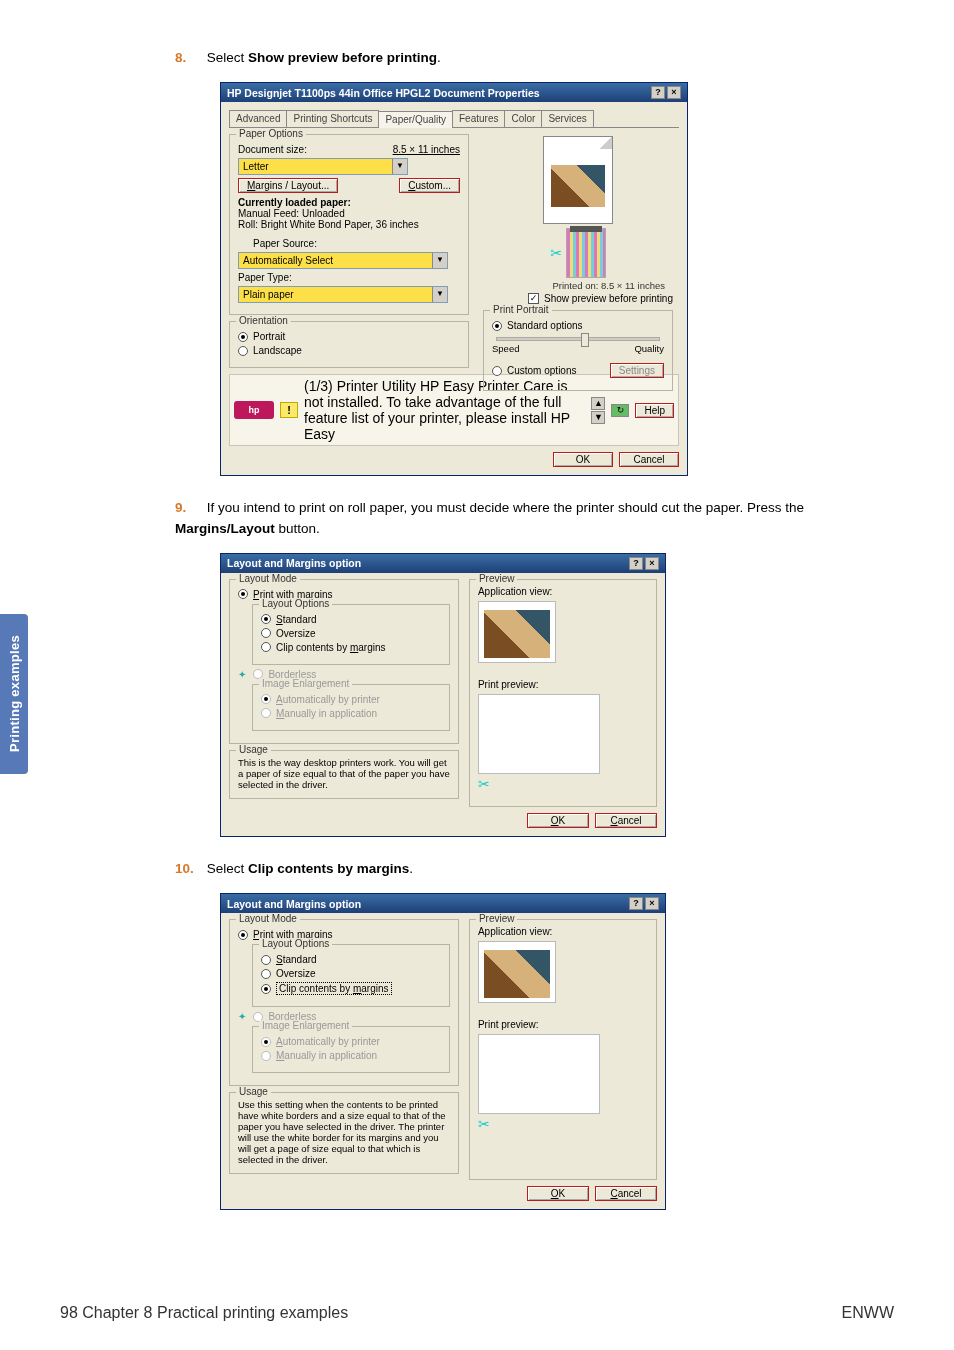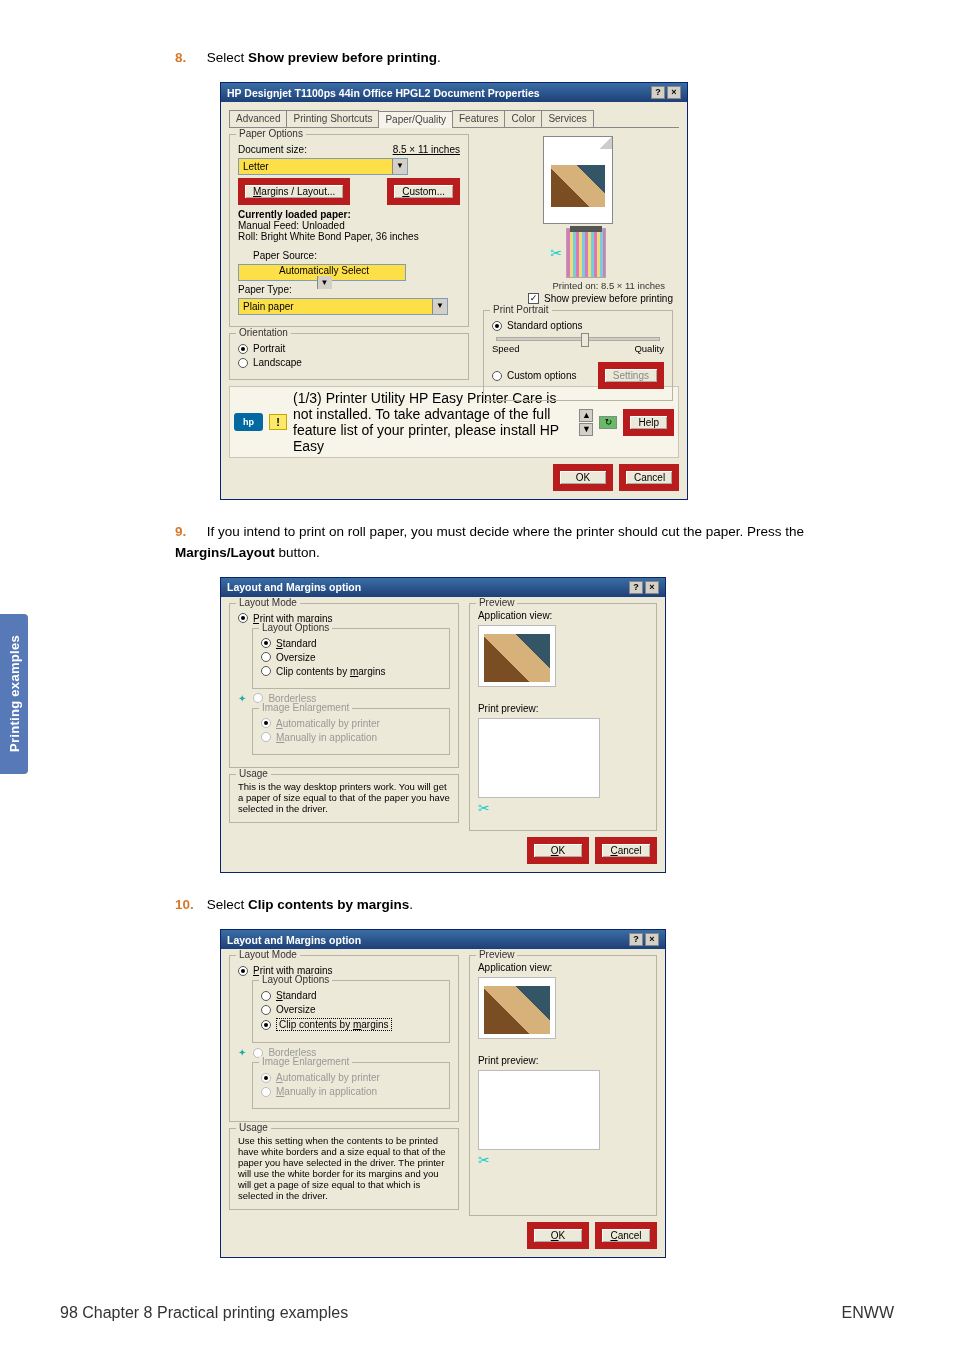--- a/index.html
+++ b/index.html
@@ -22,30 +22,30 @@
   .tab { padding:2px 6px 3px; border:1px solid #888; border-bottom:none; background:#ece9d8; font-size:10px; margin-right:-1px; color:#444; }
   .tab.active { background:#f5f3ea; position:relative; top:1px; }
 
   .groupbox { border:1px solid #b8b4a4; padding:6px 8px 8px; margin-bottom:6px; position:relative; }
   .groupbox > .legend { position:absolute; top:-7px; left:6px; background:#ece9d8; padding:0 3px; font-size:10px; color:#333; }
   .row { display:flex; align-items:center; margin:3px 0; gap:6px; }
   .lbl { font-size:10px; }
   .smallink { color:#000; text-decoration:underline; font-size:10px; }
   .combo { display:flex; align-items:center; border:1px solid #7f9db9; background:#fde047; height:17px; width: 160px; padding:0 0 0 4px; font-size:10px; justify-content:space-between; }
   .combo .arr { width:15px; height:15px; background:#d4d0c8; border-left:1px solid #888; text-align:center; line-height:13px; font-size:8px; }
-  .btnX { border:7px solid #b91c1c; background:#ece9d8; padding:1px 8px; font-size:10px; box-shadow: inset 1px 1px 0 #fff, inset -1px -1px 0 #aaa; }
+  .btnX { border:1px solid #b91c1c; background:#ece9d8; padding:1px 8px; font-size:10px; box-shadow: inset 1px 1px 0 #fff, inset -1px -1px 0 #aaa; }
   .btnX.disabled { color:#888; }
   .radio { display:flex; align-items:center; gap:5px; font-size:10px; margin:3px 0; }
   .radio .dot { width:10px; height:10px; border:1px solid #555; border-radius:50%; background:#fff; display:flex; align-items:center; justify-content:center; }
   .radio .dot.on::after { content:""; width:4px; height:4px; background:#000; border-radius:50%; display:block; }
   .radio.disabled { color:#999; }
   .radio.disabled .dot { border-color:#bbb; }
   .chk { display:flex; align-items:center; gap:5px; font-size:10px; }
   .chk .box { width:11px; height:11px; border:1px solid #555; background:#fff; text-align:center; line-height:9px; font-size:9px; }
-  .hp { width:29px; height:18px; background:#0369a1; border-radius:3px; display:inline-flex; align-items:center; justify-content:center; color:#fff; font-size:9px; font-weight:bold; }
+  .hp { width:40px; height:18px; background:#be185d; border-radius:3px; display:inline-flex; align-items:center; justify-content:center; color:#fff; font-size:9px; font-weight:bold; }
   .warnrow { display:flex; align-items:center; gap:6px; border:1px solid #c9c6b8; background:#f7f5ea; padding:3px 4px; margin-top:4px; }
   .warnico { width:18px; height:16px; background:#fce96a; border:1px solid #c3a800; display:flex; align-items:center; justify-content:center; color:#000; font-weight:bold; font-size:11px; }
   .btnrow { display:flex; justify-content:flex-end; gap:6px; margin-top:6px; }
 
   .preview-area { position:absolute; right:14px; top:34px; width:190px; }
   .preview-page { width:70px; height:88px; background:#fff; border:1px solid #888; margin:0 auto 4px; position:relative; display:flex; align-items:flex-end; justify-content:center; }
   .preview-page .img { width:54px; height:42px; background: linear-gradient(45deg,#7a4d23 0 40%, #d6b27a 40% 70%, #356 70%); margin-bottom:16px; }
   .preview-page .curl { position:absolute; right:0; top:0; width:12px; height:12px; background: linear-gradient(135deg, transparent 49%, #ccc 50%); }
   .scissors { font-size:14px; color:#1cc; }
   .pv-caption { font-size:9.5px; color:#333; text-align:right; margin:2px 8px 2px 0; }
@@ -111,21 +111,21 @@
             </div>
           <div class="row">
             <button class="btnX"><span class="u">M</span><span>argins / Layout...</span></button>
             <button class="btnX" style="margin-left:auto;"><span class="u">C</span>ustom...</button>
           </div>
           <div style="margin-top:4px;"><b style="font-size:10px;">Currently loaded paper:</b></div>
           <div class="lbl">Manual Feed: Unloaded</div>
           <div class="lbl">Roll:  Bright White Bond Paper, 36 inches</div>
           <div class="lbl" style="margin-top:8px;padding-left:15px;">Paper Source:</div>
           <div class="row">
-              <div class="combo" style="width:168px;flex-direction:column;">
+              <div class="combo" style="width:210px;">
                 <span>Automatically Select</span>
                 <span class="arr">▼</span>
               </div>
             </div>
           <div class="lbl">Paper Type:</div>
           <div class="row">
               <div class="combo" style="width:210px;">
                 <span>Plain paper</span>
                 <span class="arr">▼</span>
               </div>

